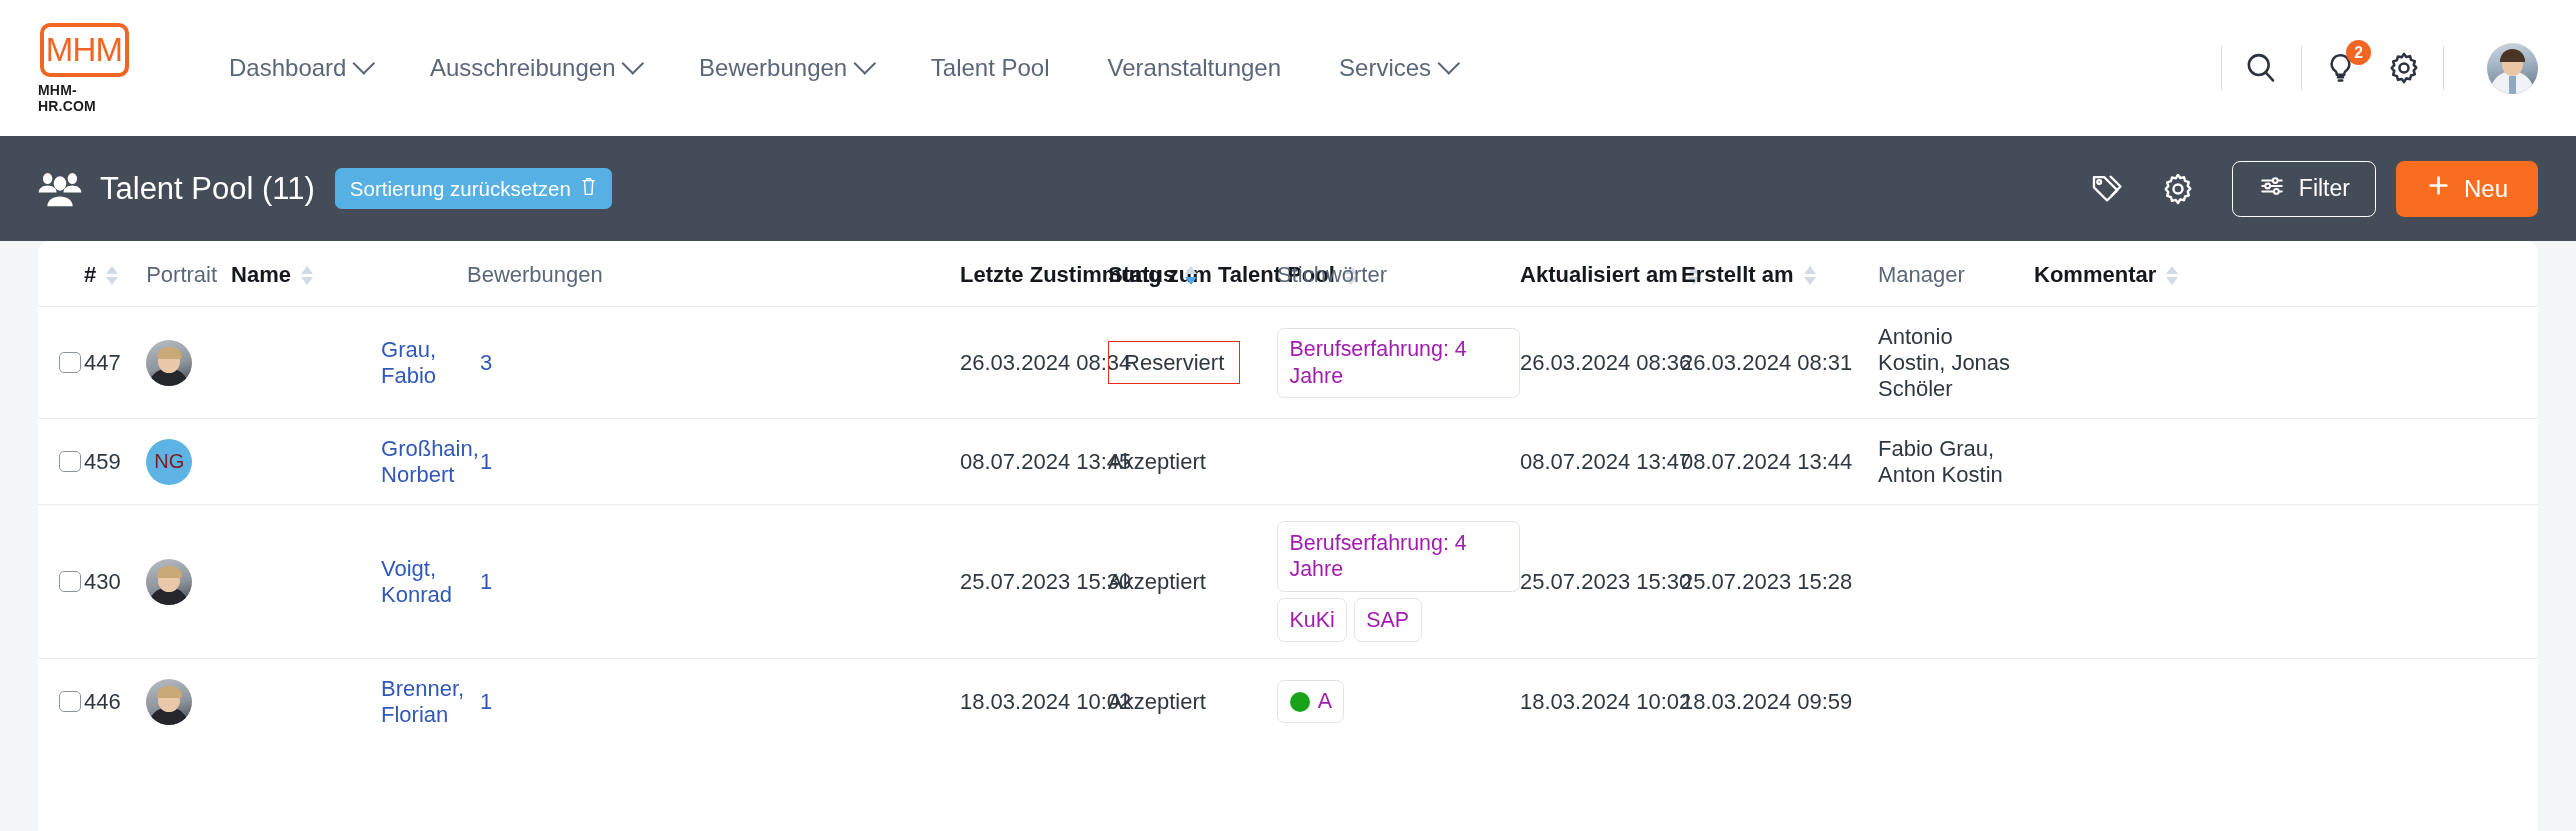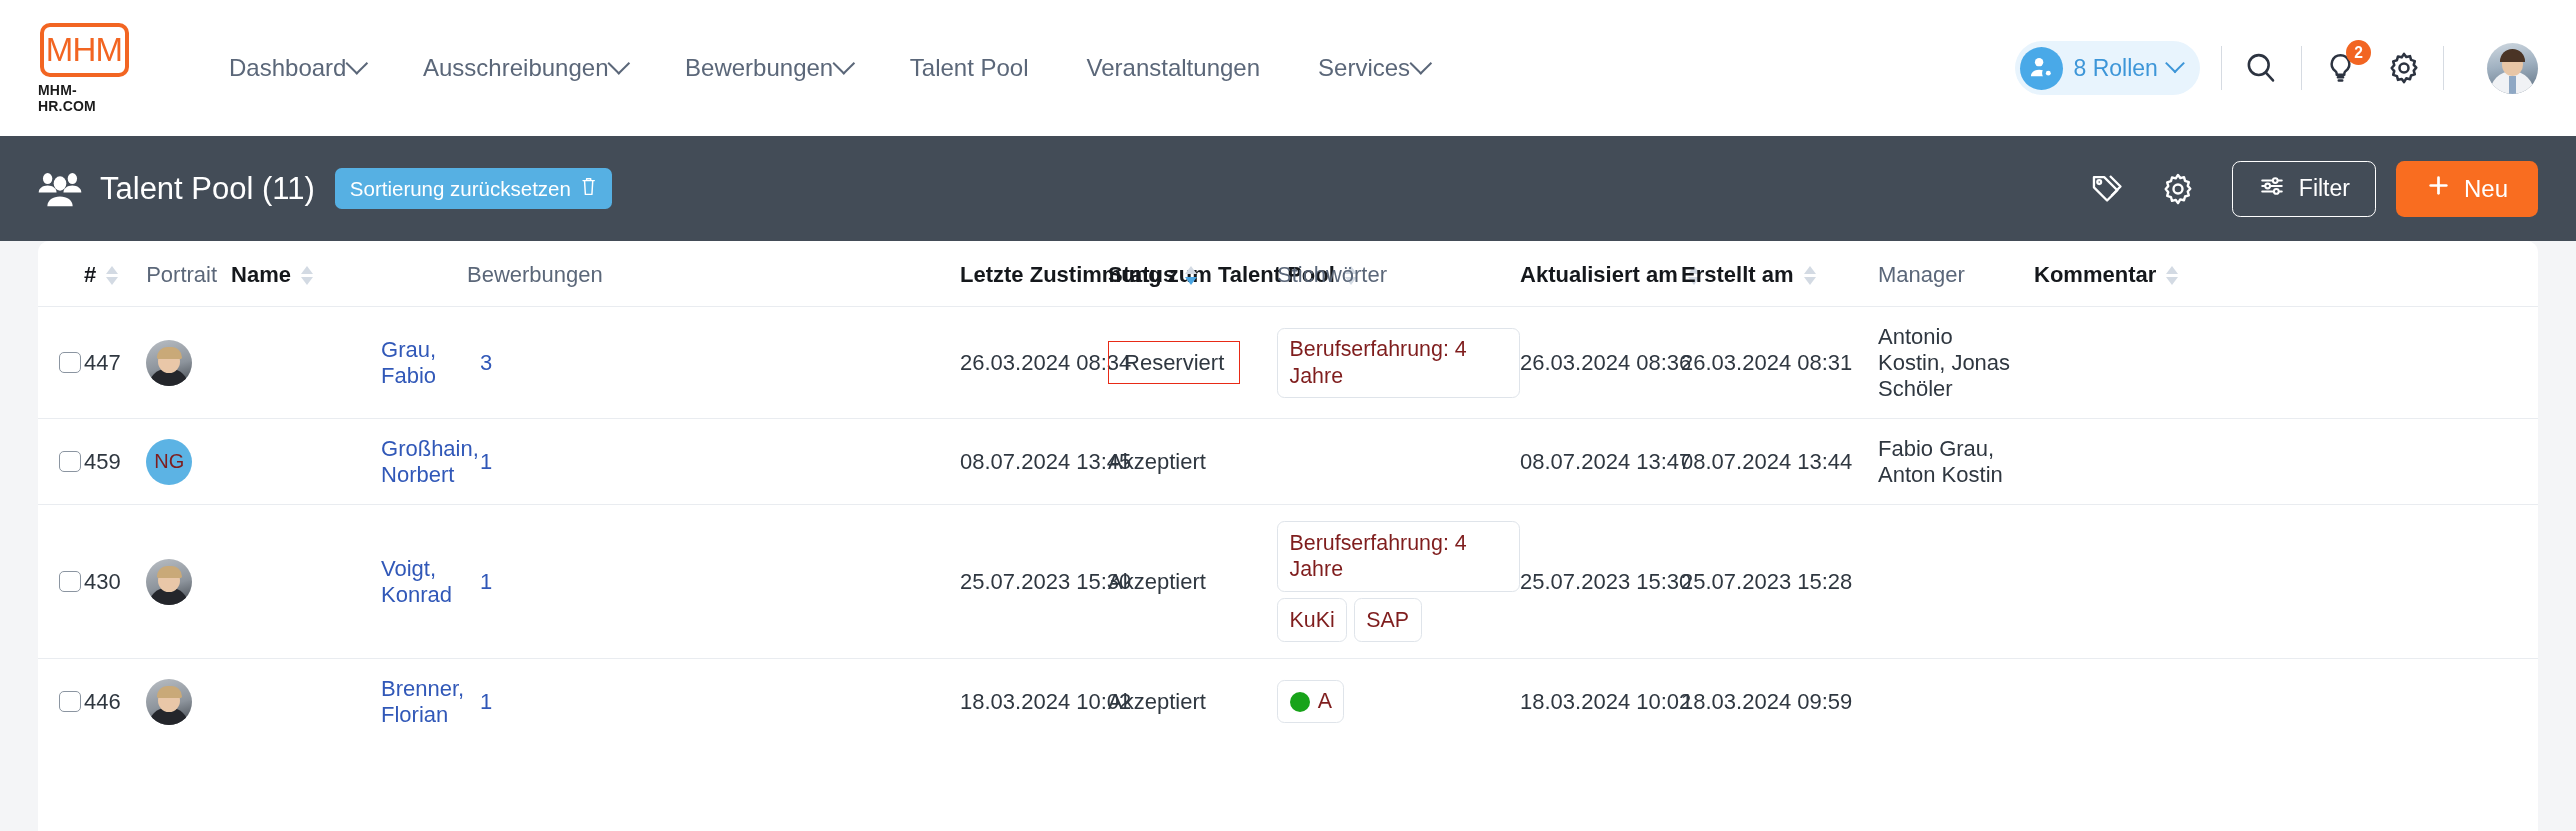--- a/index.html
+++ b/index.html
@@ -36,21 +36,21 @@
   }
   .logo-sub {
     font-size: 14px; font-weight: 700; color: #1b1b1b; margin-top: 5px;
     letter-spacing: 0.2px;
   }
   .nav-items {
     display: flex; align-items: center; gap: 58px;
     margin-left: 99px;
   }
   .nav-item {
-    display: flex; align-items: center; gap: 3px;
+    display: flex; align-items: center; gap: 10px;
     font-size: 24px; color: #5b6779; white-space: nowrap; cursor: pointer;
   }
   .chev {
     display: inline-block; width: 15.6px; height: 15.6px;
     border-right: 2.1px solid #5b6779; border-bottom: 2.1px solid #5b6779;
     transform: rotate(45deg) translate(-3.3px,-3.3px);
   }
   .nav-right {
     margin-left: auto;
     display: flex; align-items: center;
@@ -185,21 +185,21 @@
     display: flex; align-items: center; justify-content: center;
   }
   a.link { color: #3158b8; text-decoration: none; cursor: pointer; }
   .status-box {
     display: inline-block; border: 1.6px solid #e82a16; padding: 7.4px 15px;
     color: #2f3740; font-size: 22px;
   }
   .tagwrap { display: flex; flex-wrap: wrap; gap: 6.6px; max-width: 247px; }
   .tag {
     border: 0.8px solid #dfe4ea; border-radius: 7.4px; background: #fff;
-    color: #7f1d1d; font-size: 21.4px; padding: 7.4px 11.5px; line-height: 1.25;
+    color: #a21caf; font-size: 21.4px; padding: 7.4px 11.5px; line-height: 1.25;
     cursor: pointer;
   }
   .tag.full { width: 100%; }
   .tag.dot { display: flex; align-items: center; gap: 8.2px; }
   .greendot { width: 20px; height: 20px; border-radius: 50%; background: #18a31a; display:inline-block; }
   .nowrap { white-space: nowrap; }
 </style>
 </head>
 <body>
 
@@ -232,32 +232,20 @@
       <span>Veranstaltungen</span>
     </div>
     <div class="nav-item">
       <span>Services</span>
       <span class="chev"></span>
     </div>
   </nav>
 
   <div class="nav-right">
 
-    <div class="roles-pill">
-      <span class="roles-avatar">
-        <svg width="28" height="28" viewBox="0 0 24 24" fill="#fff">
-          <circle cx="9.5" cy="7" r="3.6"></circle>
-          <path d="M2.5 19c0-3.6 3.2-5.6 7-5.6 1.2 0 2.3.2 3.2.6-.4.7-.6 1.5-.6 2.4 0 1 .3 2 .8 2.6H2.5z"></path>
-          <circle cx="17.4" cy="16.4" r="2.1"></circle>
-          <path d="M17.4 11.6l.7 1.3 1.5-.2.5 1.4 1.3.7-.6 1.4.6 1.4-1.3.7-.5 1.4-1.5-.2-.7 1.3-.7-1.3-1.5.2-.5-1.4-1.3-.7.6-1.4-.6-1.4 1.3-.7.5-1.4 1.5.2z" fill-opacity="0"></path>
-        </svg>
-      </span>
-      <span class="roles-label">8 Rollen</span>
-      <span class="chev-blue"></span>
-    </div>
 
     <div class="divider-v"></div>
 
     <div class="icon-btn">
       <svg width="36" height="36" viewBox="0 0 24 24" fill="none" stroke="#2c3340" stroke-width="1.7">
         <circle cx="10.5" cy="10" r="6.6"></circle>
         <line x1="15.4" y1="15.2" x2="20" y2="20.3" stroke-linecap="round"></line>
       </svg>
     </div>
 

